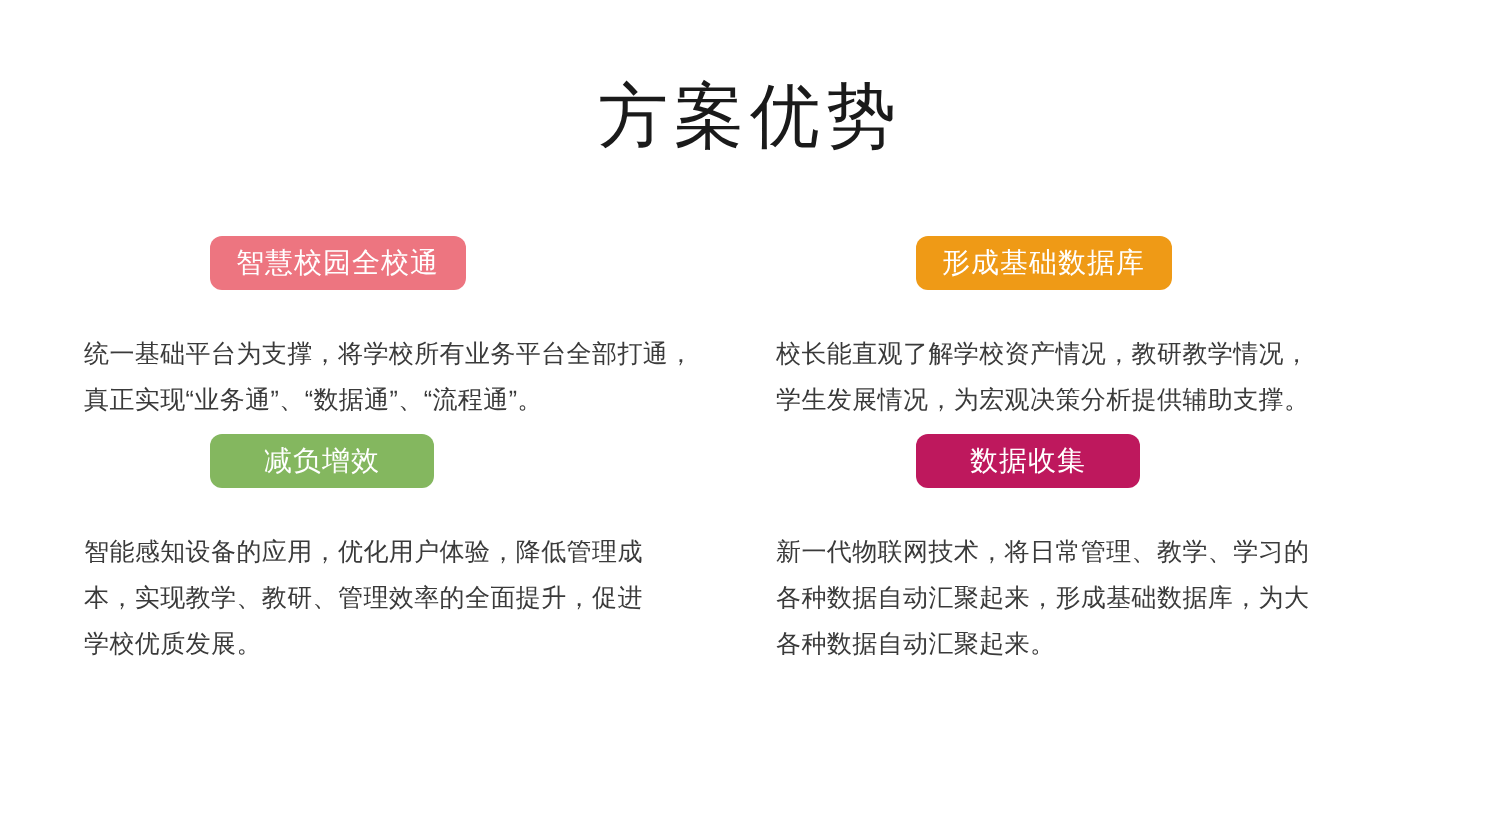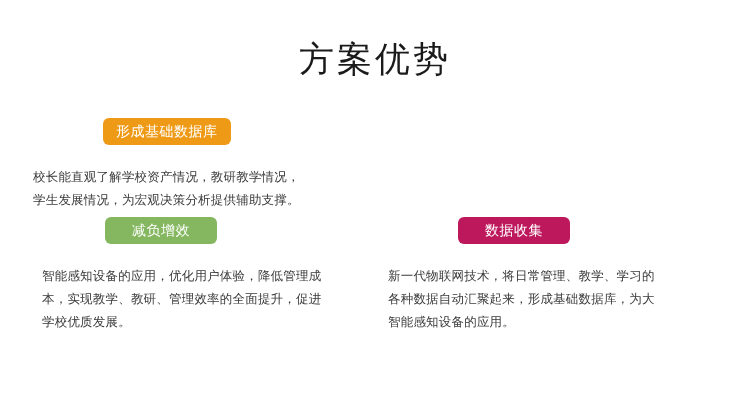--- a/index.html
+++ b/index.html
@@ -115,20 +115,29 @@
 <body>
 
 <div class="slide">
 
   <div class="slide-title">方案优势</div>
 
   <div class="content">
 
     <div class="row">
 
+      <div class="cell cell-left">
+        <div class="badge-wrap">
+          <span class="badge badge-1">智慧校园全校通</span>
+        </div>
+        <div class="para">
+          <p>统一基础平台为支撑，将学校所有业务平台全部打通，</p>
+          <p>真正实现“业务通”、“数据通”、“流程通”。</p>
+        </div>
+      </div>
 
       <div class="cell cell-right">
         <div class="badge-wrap">
           <span class="badge badge-2">形成基础数据库</span>
         </div>
         <div class="para">
           <p>校长能直观了解学校资产情况，教研教学情况，</p>
           <p>学生发展情况，为宏观决策分析提供辅助支撑。</p>
         </div>
       </div>
@@ -148,20 +157,20 @@
         </div>
       </div>
 
       <div class="cell cell-right">
         <div class="badge-wrap">
           <span class="badge badge-4">数据收集</span>
         </div>
         <div class="para">
           <p>新一代物联网技术，将日常管理、教学、学习的</p>
           <p>各种数据自动汇聚起来，形成基础数据库，为大</p>
-          <p>智能感知设备的应用。</p>
+          <p>各种数据自动汇聚起来。</p>
         </div>
       </div>
 
     </div>
 
   </div>
 </div>
 
 </body></html>

